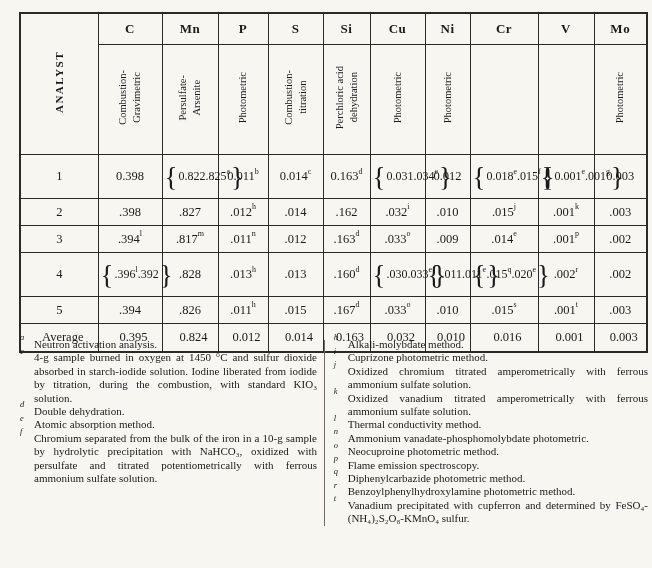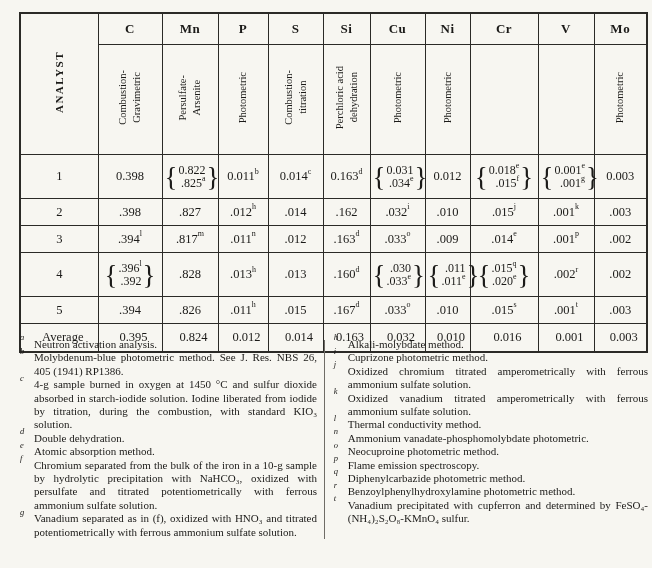--- a/index.html
+++ b/index.html
@@ -34,21 +34,21 @@
   }
   th.analyst-th .vtext { font-size:11px; letter-spacing:1.5px; }
   tbody td { font-size:12.5px; height:24px; }
   tbody tr.tall td { height:41px; }
   tbody tr.avg-row td { height:25px;padding-left:8px; }
   td.analyst-td { font-size:12.5px; }
   .val sup, sup.cell-sup { font-size:8px; line-height:0; position:relative; top:-1px; }
   sup { font-size:8px; line-height:0; }
 
   .pair { display:inline-flex; align-items:center; }
-  .pair .vals { display:inline-flex; flex-direction:column; align-items:flex-end; font-size:12px; line-height:13px; }
+  .pair .vals { display:inline-flex; flex-direction:row; align-items:flex-end; font-size:12px; line-height:13px; }
   .pair .brace { font-size:27px; line-height:26px; font-weight:400; padding:0 1px; transform:scaleY(1.05); }
 
   
   .footnotes {
     position:absolute; left:20px; top:338px; width:628px;
     display:flex;
   }
   .fn-col { text-align:justify; }
   .fn-col.left  { flex:0 0 297px; }
   .fn-divider { width:1px; background:#6f6c66; margin:2px 9px 0 7px; }
@@ -250,26 +250,24 @@
           <td><span class="val">0.016</span></td>
           <td><span class="val">0.001</span></td>
           <td><span class="val">0.003</span></td>
         </tr>
       </tbody>
   </table>
 
   <div class="footnotes">
     <div class="fn-col left" id="fn-left">
         <div class="footnote"><sup class="fn-mark">a</sup><span class="fn-text">Neutron activation analysis.</span></div>
-        <div class="footnote"><sup class="fn-mark">b</sup><span class="fn-text">Molybdenum-blue photometric method. See J. Res. NBS 26, 405 (1941) RP1386.</span></div>
         <div class="footnote"><sup class="fn-mark">c</sup><span class="fn-text">4-g sample burned in oxygen at 1450 °C and sulfur dioxide absorbed in starch-iodide solution. Iodine liberated from iodide by titration, during the combustion, with standard KIO₃ solution.</span></div>
         <div class="footnote"><sup class="fn-mark">d</sup><span class="fn-text">Double dehydration.</span></div>
         <div class="footnote"><sup class="fn-mark">e</sup><span class="fn-text">Atomic absorption method.</span></div>
         <div class="footnote"><sup class="fn-mark">f</sup><span class="fn-text">Chromium separated from the bulk of the iron in a 10-g sample by hydrolytic precipitation with NaHCO₃, oxidized with persulfate and titrated potentiometrically with ferrous ammonium sulfate solution.</span></div>
-        <div class="footnote"><sup class="fn-mark">g</sup><span class="fn-text">Vanadium separated as in (f), oxidized with HNO₃ and titrated potentiometrically with ferrous ammonium sulfate solution.</span></div>
       </div>
     <div class="fn-divider"></div>
     <div class="fn-col right" id="fn-right">
         <div class="footnote"><sup class="fn-mark">h</sup><span class="fn-text">Alkali-molybdate method.</span></div>
         <div class="footnote"><sup class="fn-mark">i</sup><span class="fn-text">Cuprizone photometric method.</span></div>
         <div class="footnote"><sup class="fn-mark">j</sup><span class="fn-text">Oxidized chromium titrated amperometrically with ferrous ammonium sulfate solution.</span></div>
         <div class="footnote"><sup class="fn-mark">k</sup><span class="fn-text">Oxidized vanadium titrated amperometrically with ferrous ammonium sulfate solution.</span></div>
         <div class="footnote"><sup class="fn-mark">l</sup><span class="fn-text">Thermal conductivity method.</span></div>
         <div class="footnote"><sup class="fn-mark">n</sup><span class="fn-text">Ammonium vanadate-phosphomolybdate photometric.</span></div>
         <div class="footnote"><sup class="fn-mark">o</sup><span class="fn-text">Neocuproine photometric method.</span></div>

